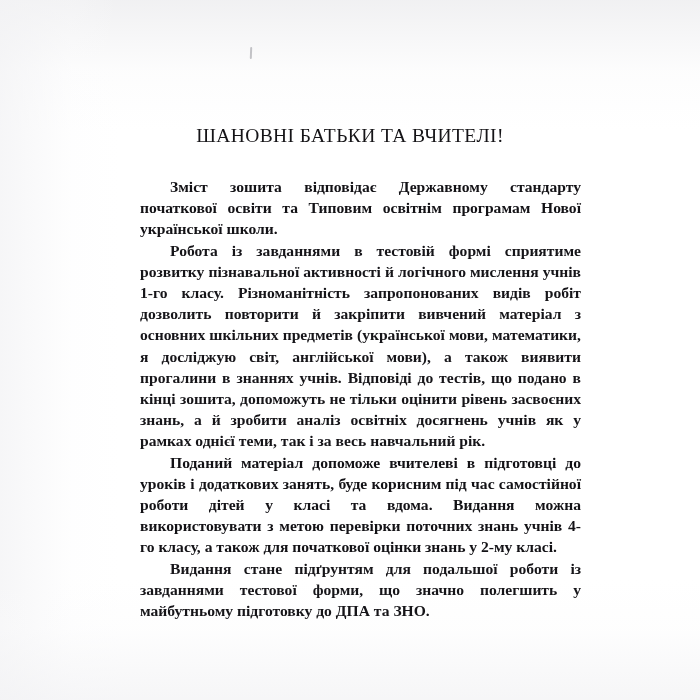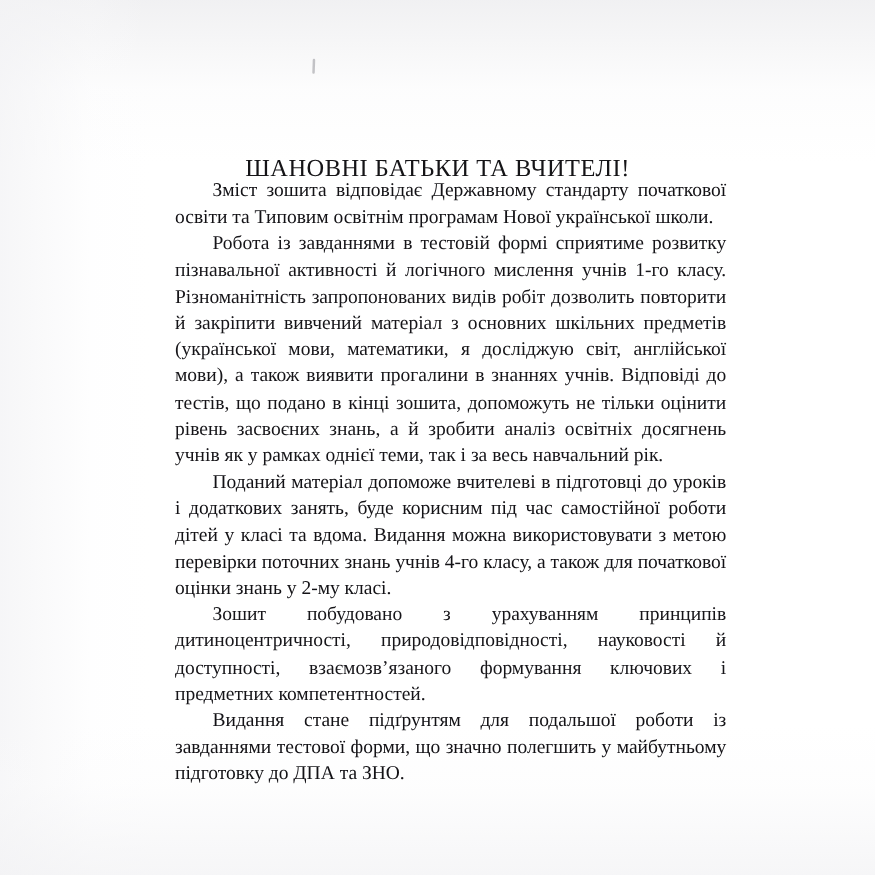--- a/index.html
+++ b/index.html
@@ -61,22 +61,23 @@
     font-size: 19.5px;
     letter-spacing: 0.4px;
     font-weight: 400;
     color: #151417;
     white-space: nowrap;
   }
 
   .body-block {
     position: absolute;
     left: 140px;
-    top: 142px;
+    top: 176px;
     width: 441px;
+    font-weight: bold;
   }
 
   .para {
     margin: 0;
     text-align: justify;
     text-align-last: left;
     text-justify: inter-word;
     font-size: 15.6px;
     line-height: 21.2px;
     text-indent: 30px;
@@ -97,17 +98,16 @@
   <div class="scan-tint-left"></div>
   <div class="scan-tint-bottom"></div>
   <div class="scan-speck"></div>
 
   <h1 class="page-title">ШАНОВНІ БАТЬКИ ТА ВЧИТЕЛІ!</h1>
 
   <div class="body-block">
     <p class="para">Зміст зошита відповідає Державному стандарту початкової освіти та Типовим освітнім програмам Нової української школи.</p>
     <p class="para">Робота із завданнями в тестовій формі сприятиме розвитку пізнавальної активності й логічного мислення учнів 1-го класу. Різноманітність запропонованих видів робіт дозволить повторити й закріпити вивчений матеріал з основних шкільних предметів (української мови, математики, я досліджую світ, англійської мови), а також виявити прогалини в знаннях учнів. Відповіді до тестів, що подано в кінці зошита, допоможуть не тільки оцінити рівень засвоєних знань, а й зробити аналіз освітніх досягнень учнів як у рамках однієї теми, так і за весь навчальний рік.</p>
     <p class="para">Поданий матеріал допоможе вчителеві в підготовці до уроків і додаткових занять, буде корисним під час самостійної роботи дітей у класі та вдома. Видання можна використовувати з метою перевірки поточних знань учнів 4-го класу, а також для початкової оцінки знань у 2-му класі.</p>
-    <p class="para">Зошит побудовано з урахуванням принципів дитиноцентричності, природовідповідності, науковості й доступності, взаємозв’язаного формування ключових і предметних компетентностей.</p>
     <p class="para">Видання стане підґрунтям для подальшої роботи із завданнями тестової форми, що значно полегшить у майбутньому підготовку до ДПА та ЗНО.</p>
   </div>
 
 </div>
 
 </body></html>

